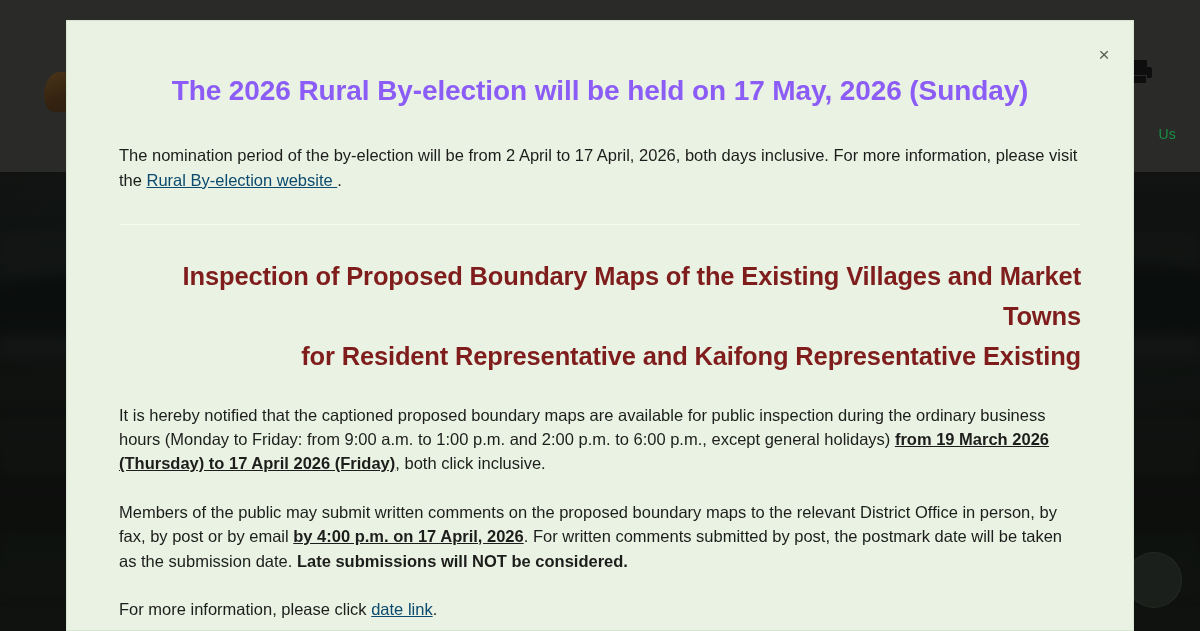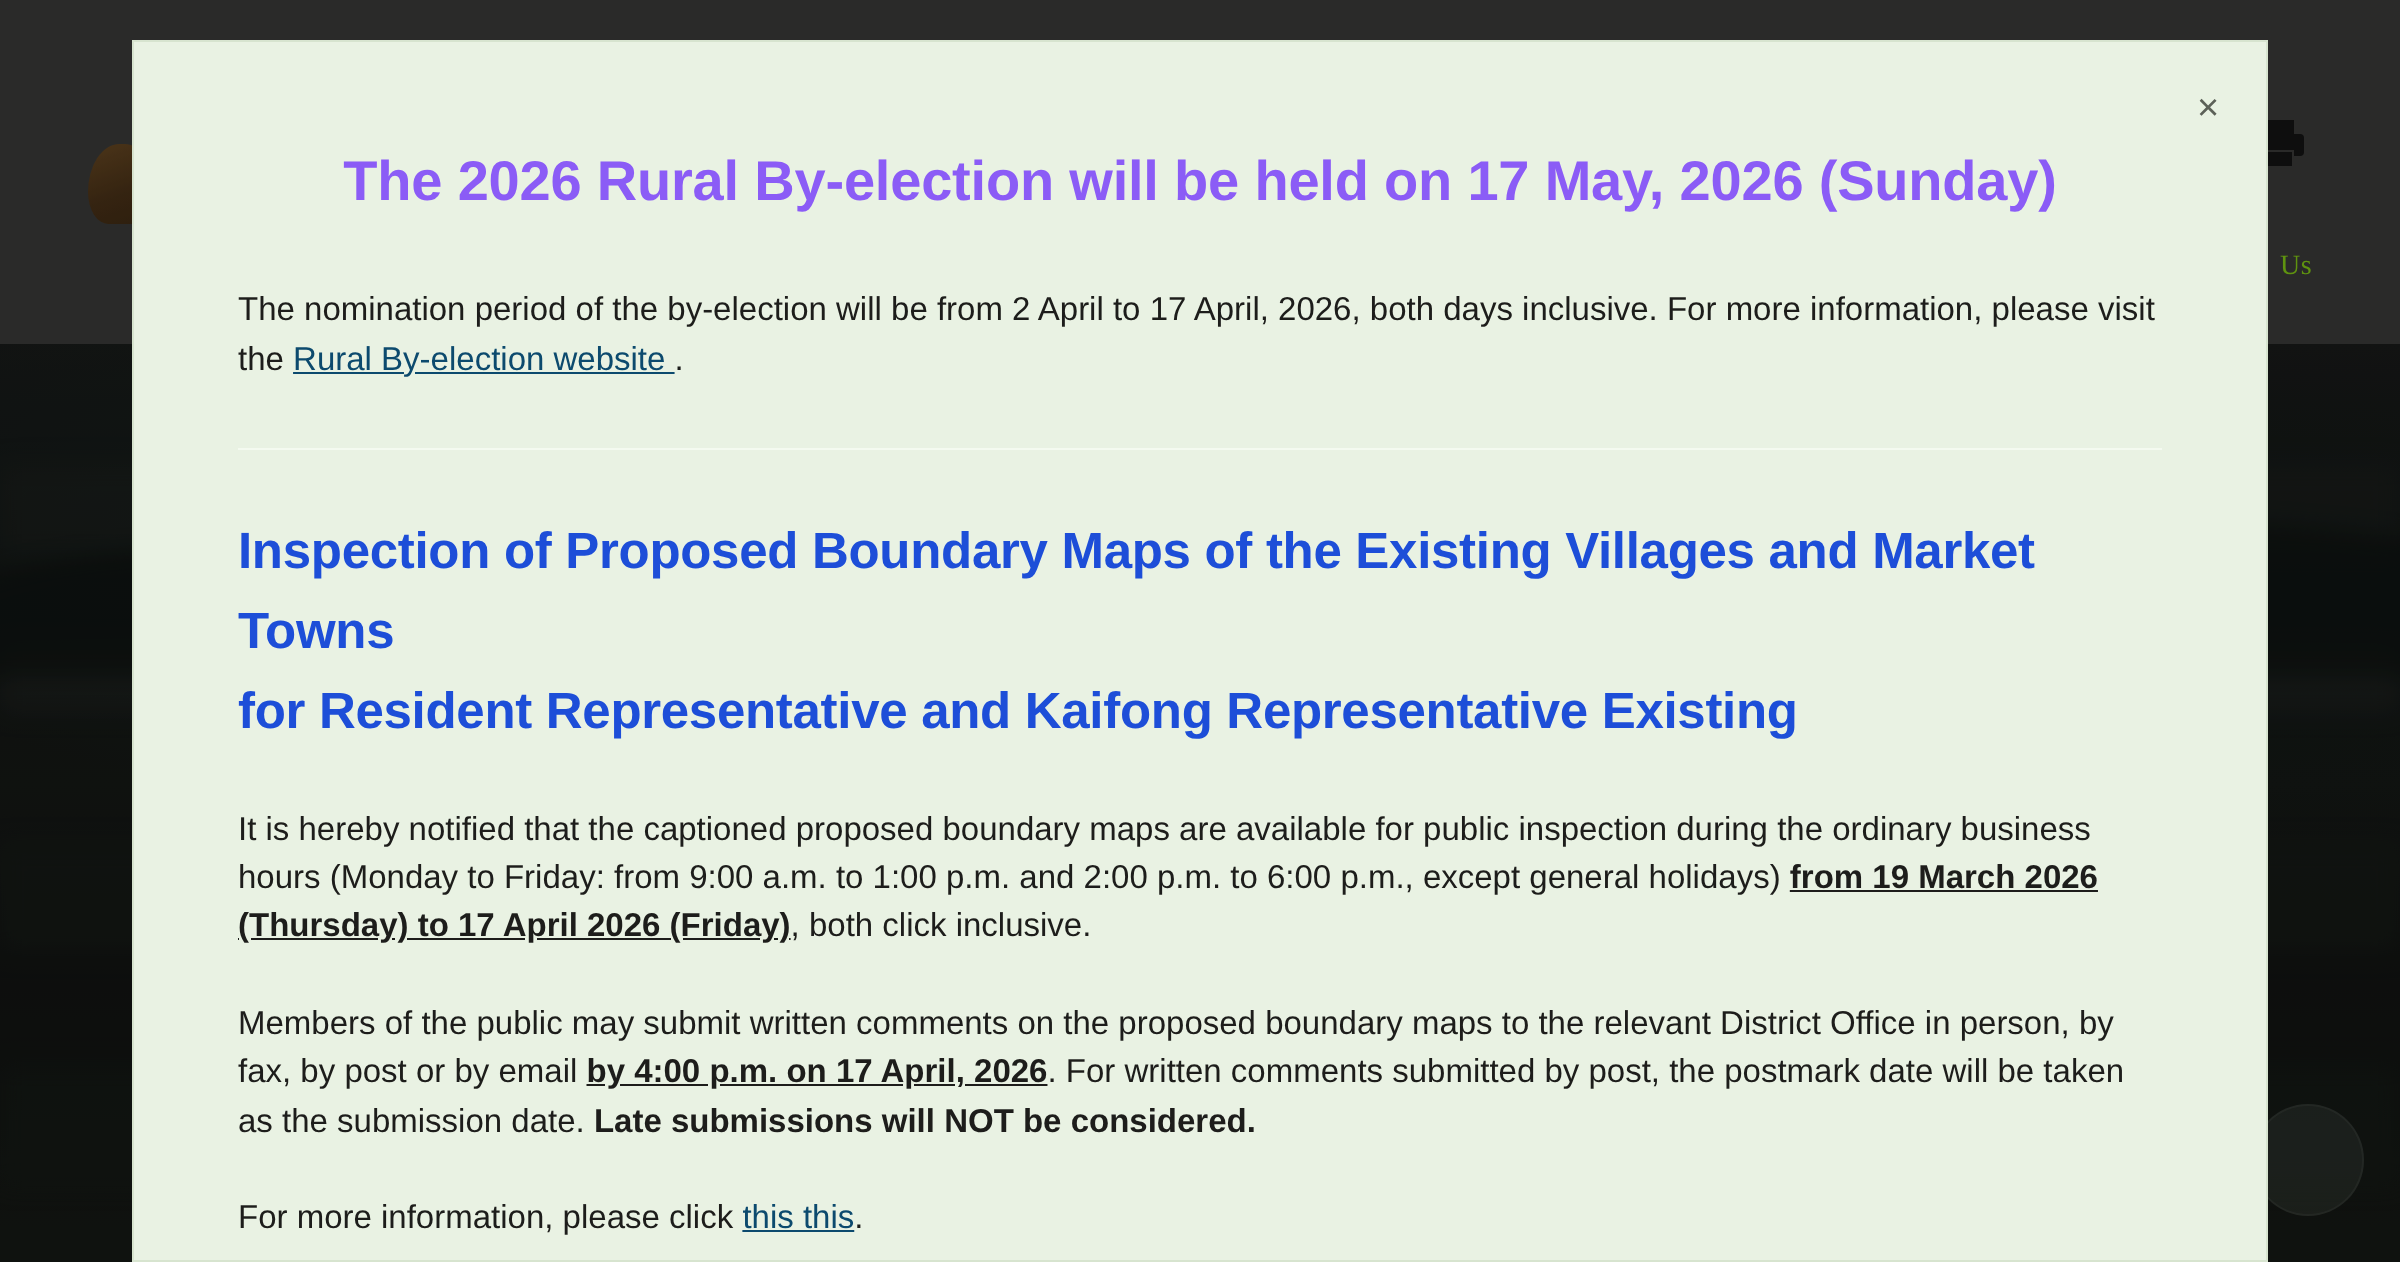--- a/index.html
+++ b/index.html
@@ -53,27 +53,26 @@
     position: absolute; left: 5px; top: 0;
     width: 16px; height: 7px; background: #141414;
   }
   #header-print-icon .pout {
     position: absolute; left: 5px; top: 15px;
     width: 16px; height: 9px; background: #141414; border: 1px solid #3b3b39;
   }
 
   #header-nav {
     position: absolute;
-    right: 44px;
+    right: 24px;
     top: 126px;
     font-size: 14px;
-    color: #84cc16;
+    color: #22c55e;
     letter-spacing: .2px;
     white-space: nowrap;
-    font-family: Liberation Serif, serif;
   }
 
   
   #hero {
     position: absolute;
     top: 172px; left: 0;
     width: 1200px;
     height: 459px;
     overflow: hidden;
     background:
@@ -172,24 +171,24 @@
   }
 
   .modal-divider {
     margin: 32px 0 0 0;
     height: 0;
     border: none;
     border-top: 1px solid #f4faf0;
   }
 
   .notice-subtitle {
-    color: #1d4ed8;
+    color: #7f1d1d;
     font-size: 25.5px;
     font-weight: bold;
-    text-align: left;
+    text-align: right;
     line-height: 1.56;
     margin-top: 32px;
     letter-spacing: -0.15px;
   }
 
   .para {
     margin-top: 26px;
     font-size: 16.5px;
     color: #1d1d1b;
     line-height: 1.48;
@@ -255,18 +254,18 @@
 
       <p class="para">
         <span>It is hereby notified that the captioned proposed boundary maps are available for public inspection during the ordinary business hours (Monday to Friday: from 9:00 a.m. to 1:00 p.m. and 2:00 p.m. to 6:00 p.m., except general holidays) </span><span class="bu">from 19 March 2026 (Thursday) to 17 April 2026 (Friday)</span><span>, both click inclusive.</span>
       </p>
 
       <p class="para tight">
         <span>Members of the public may submit written comments on the proposed boundary maps to the relevant District Office in person, by fax, by post or by email </span><span class="bu">by 4:00 p.m. on 17 April, 2026</span><span>. For written comments submitted by post, the postmark date will be taken as the submission date. </span><span class="b">Late submissions will NOT be considered.</span>
       </p>
 
       <p class="para tight">
-        <span>For more information, please click </span><a class="inline-link" href="#">this this</a><span>.</span>
+        <span>For more information, please click </span><a class="inline-link" href="#">date link</a><span>.</span>
       </p>
 
     </div>
   </div>
 </div>
 
 </body></html>

